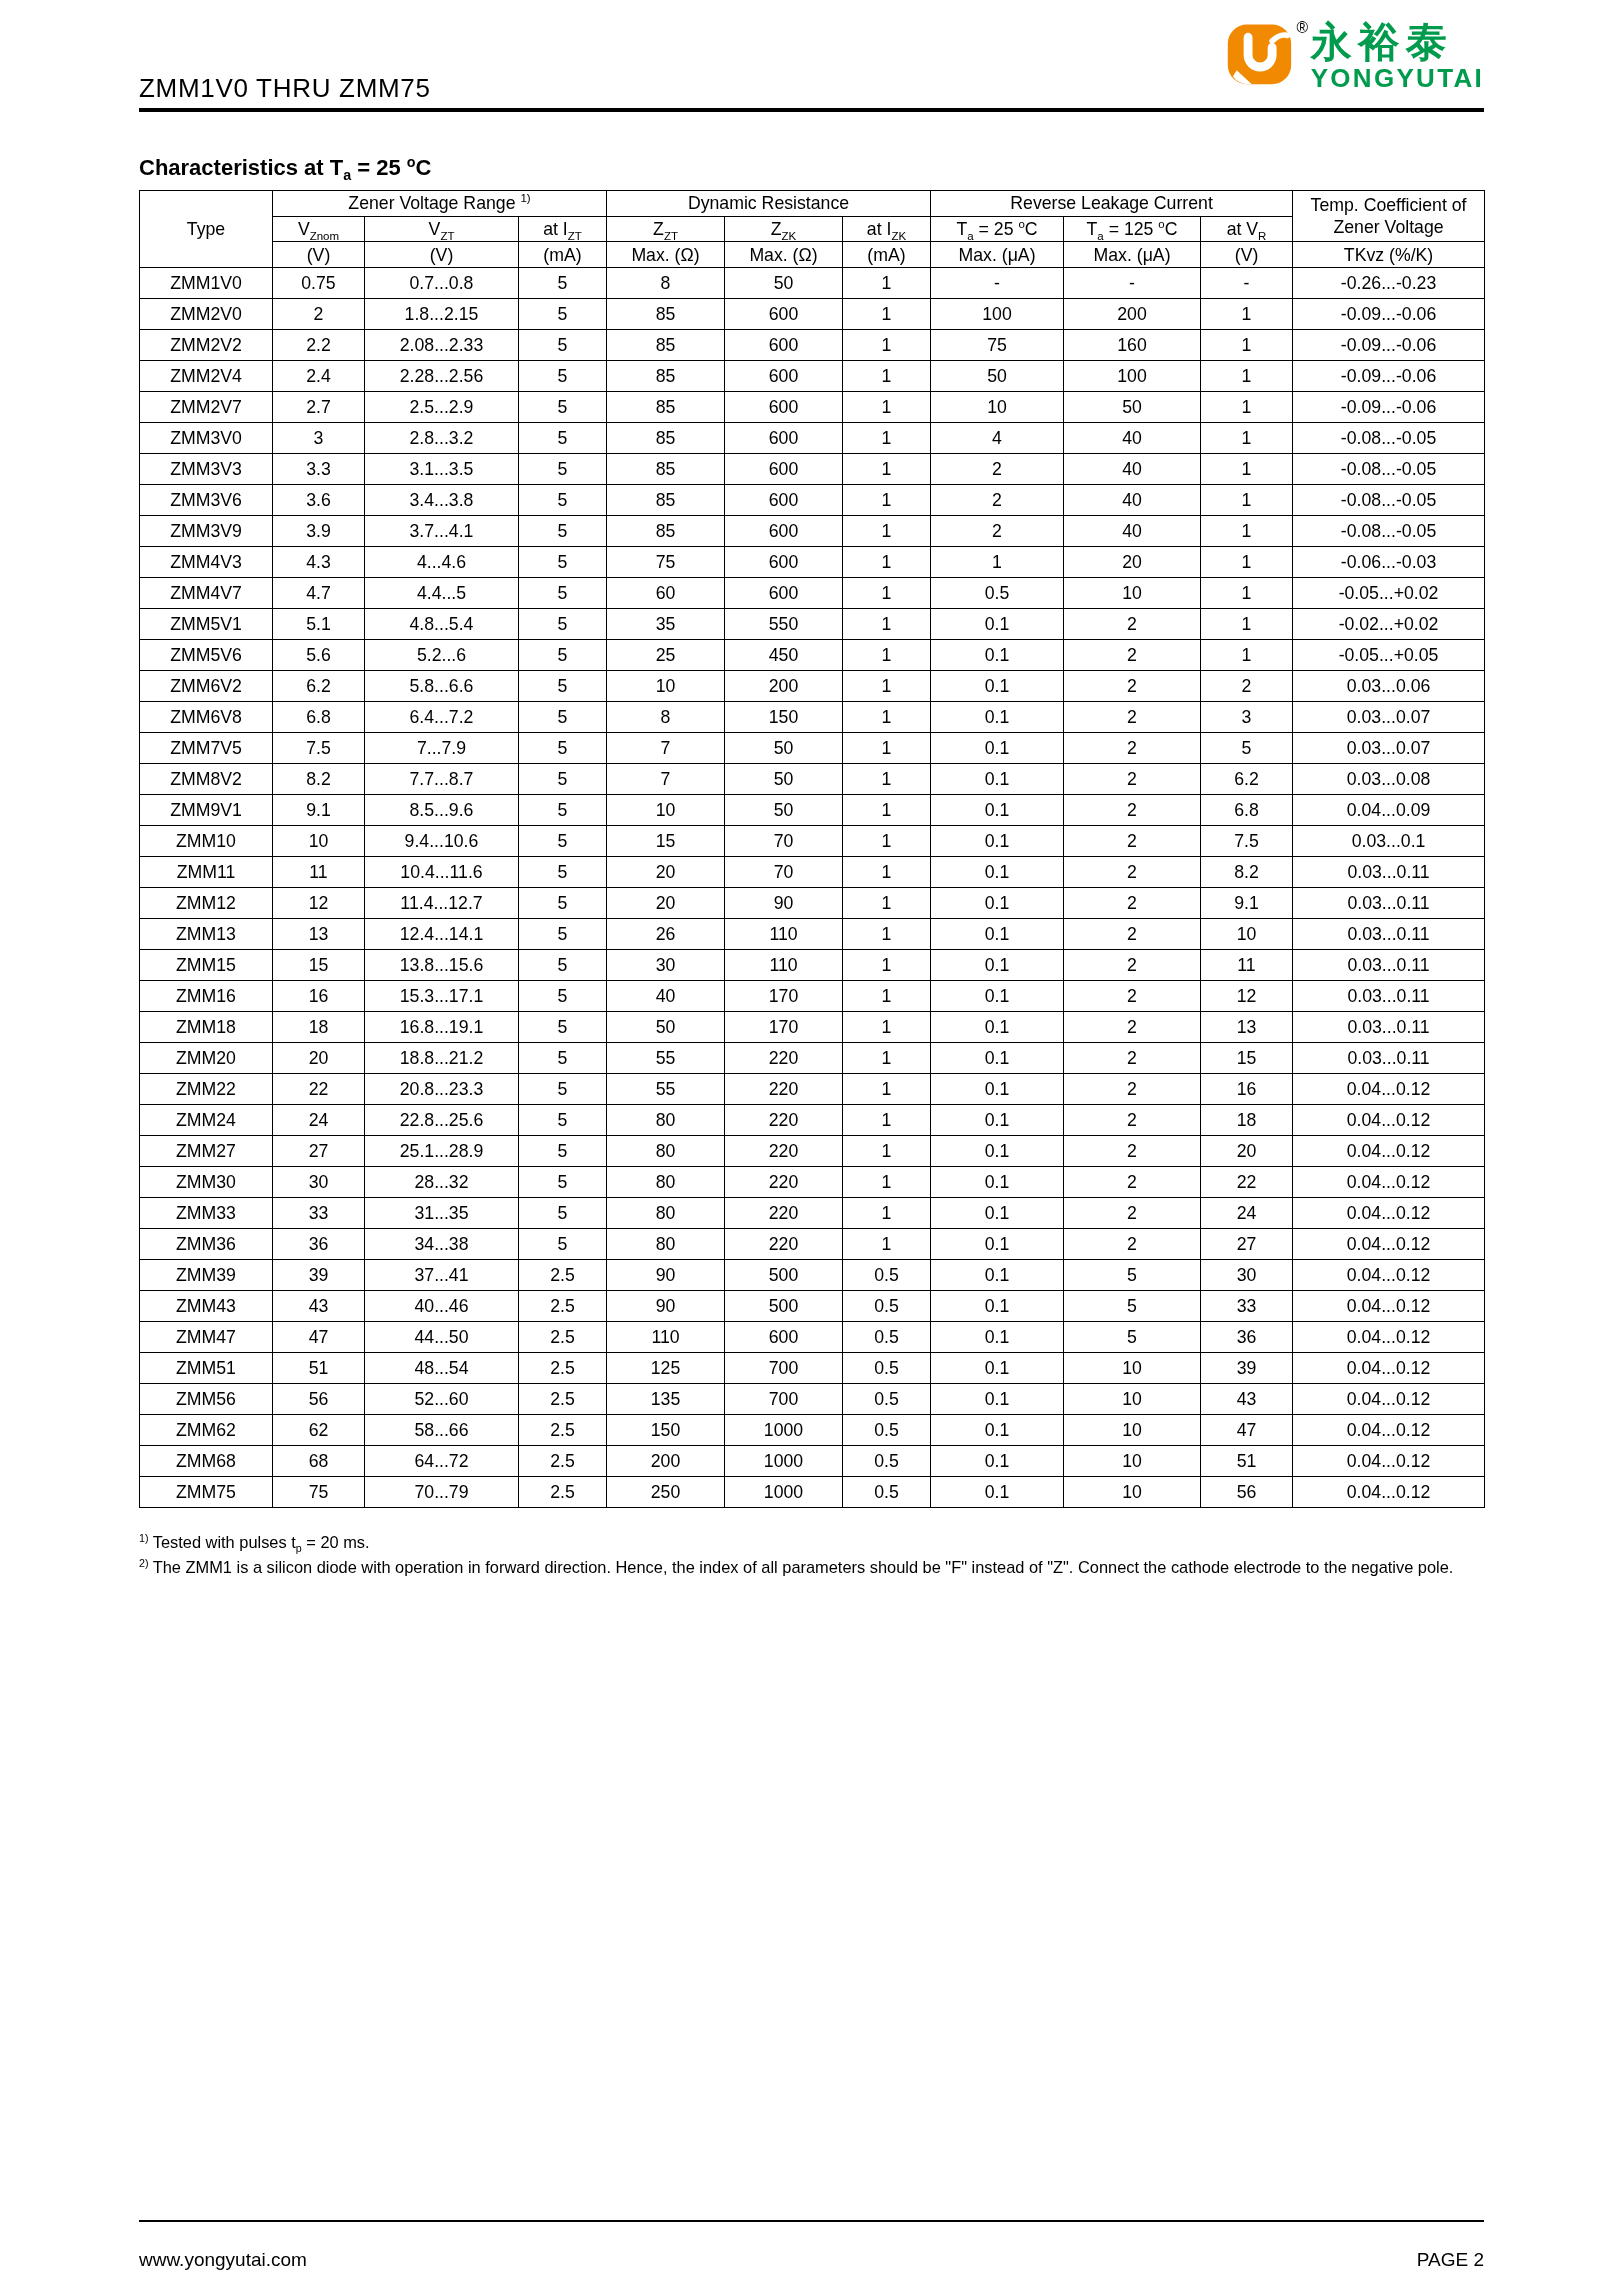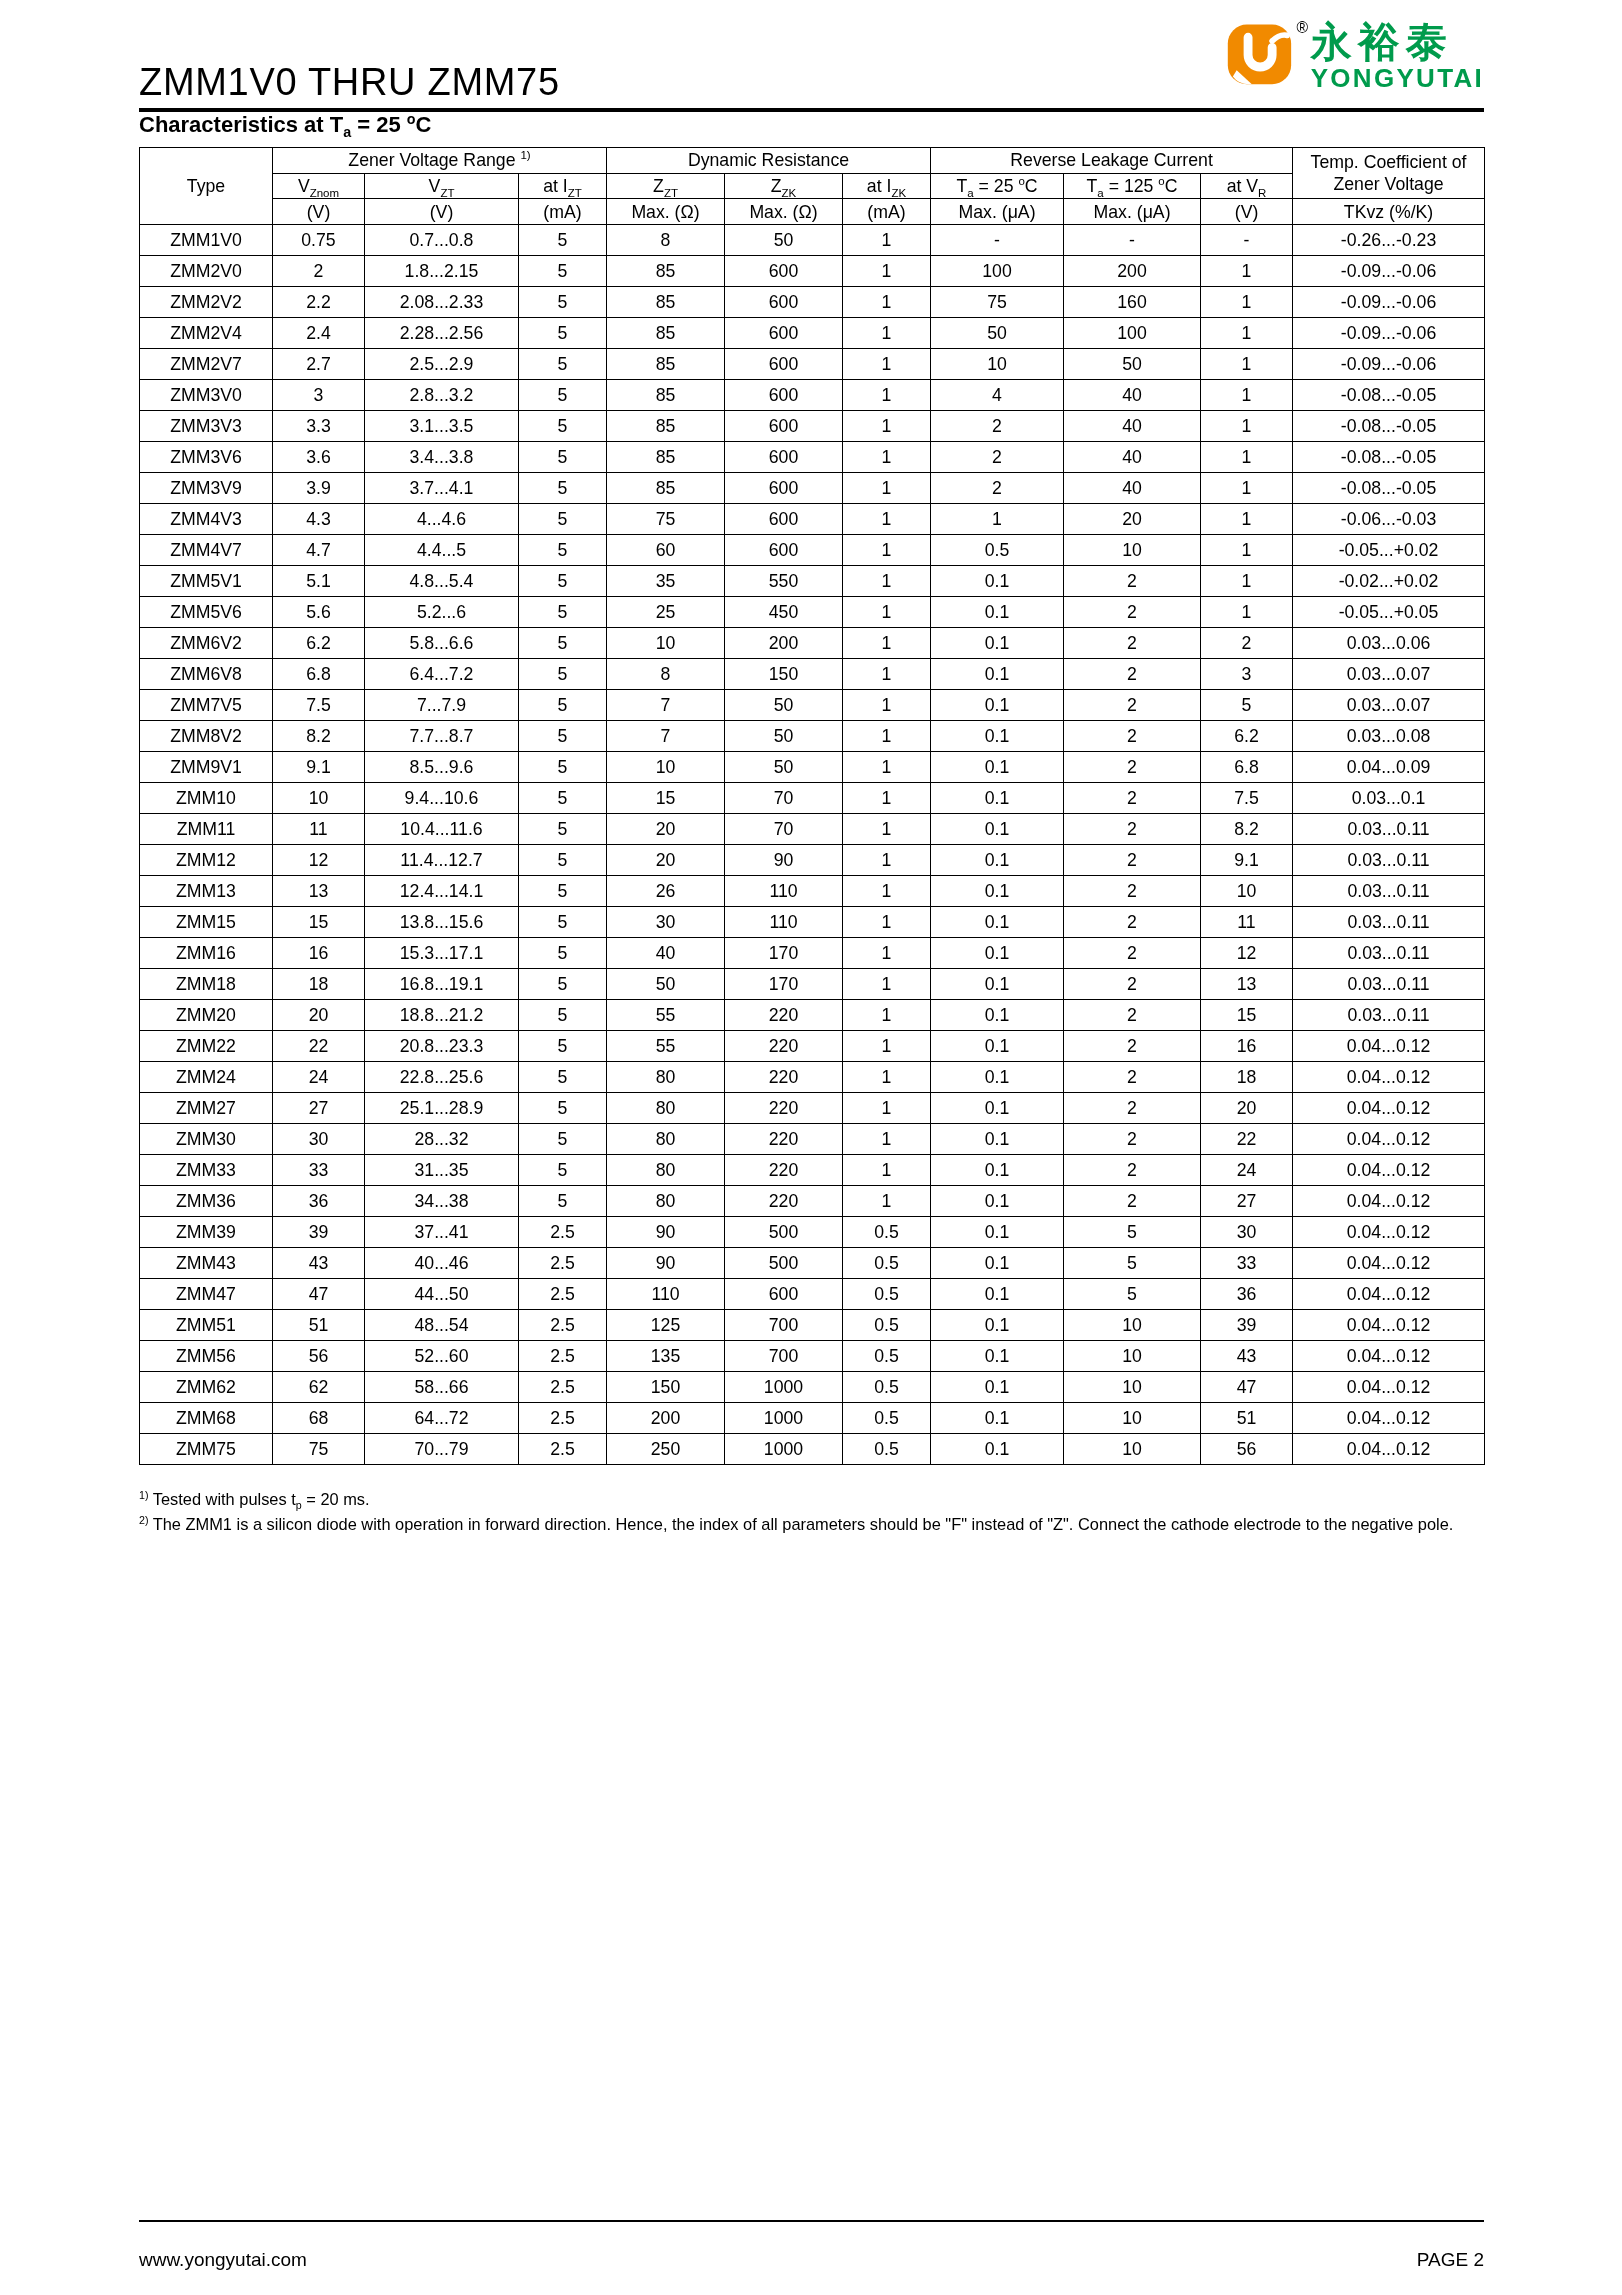--- a/index.html
+++ b/index.html
@@ -11,37 +11,37 @@
     font-family:"Liberation Sans", sans-serif;
     color:#000;
     overflow:hidden;
   }
   .content { position:absolute; left:139px; width:1345px; top:0; }
 
   
   .header-row { position:relative; margin-top:33px; height:71px; }
   .doc-title {
     position:absolute; left:0; bottom:0;
-    font-size:38px; font-weight:400; letter-spacing:0.7px;
+    font-size:26px; font-weight:400; letter-spacing:0.7px;
     font-family:"Liberation Sans", sans-serif;
   }
   .title-rule { height:3.9px; background:#000; margin-top:3.9px; }
 
   .logo { position:absolute; right:0; top:-11.8px; display:flex; align-items:center; gap:6.5px; }
   .logo-icon-wrap { position:relative; width:80px; height:71px; }
   .logo-icon { width:76px; height:68px; }
   .logo-icon .blob { fill:var(--brand-orange,#F18A00); }
   .logo-icon .stroke { stroke:#fff; fill:none; stroke-linecap:round; }
   .reg-mark { position:absolute; top:-2.6px; right:-3.9px; font-size:15.7px; color:#000; }
   .logo-text { display:flex; flex-direction:column; align-items:flex-start; line-height:1.05; }
   .logo-cn { font-size:41px; font-weight:bold; color:var(--brand-green,#009B4C); letter-spacing:6.5px; }
   .logo-en { font-size:26px; font-weight:bold; color:var(--brand-green,#009B4C); letter-spacing:2.3px; margin-top:1px; }
 
   
-  .section-title { font-size:22px; font-weight:bold; }
+  .section-title { margin-top:43px; font-size:22px; font-weight:bold; }
 
   
   table.spec {
     margin-top:9.2px;
     width:1345px;
     border-collapse:collapse;
     table-layout:fixed;
     font-size:17.7px;
   }
   table.spec th, table.spec td {

